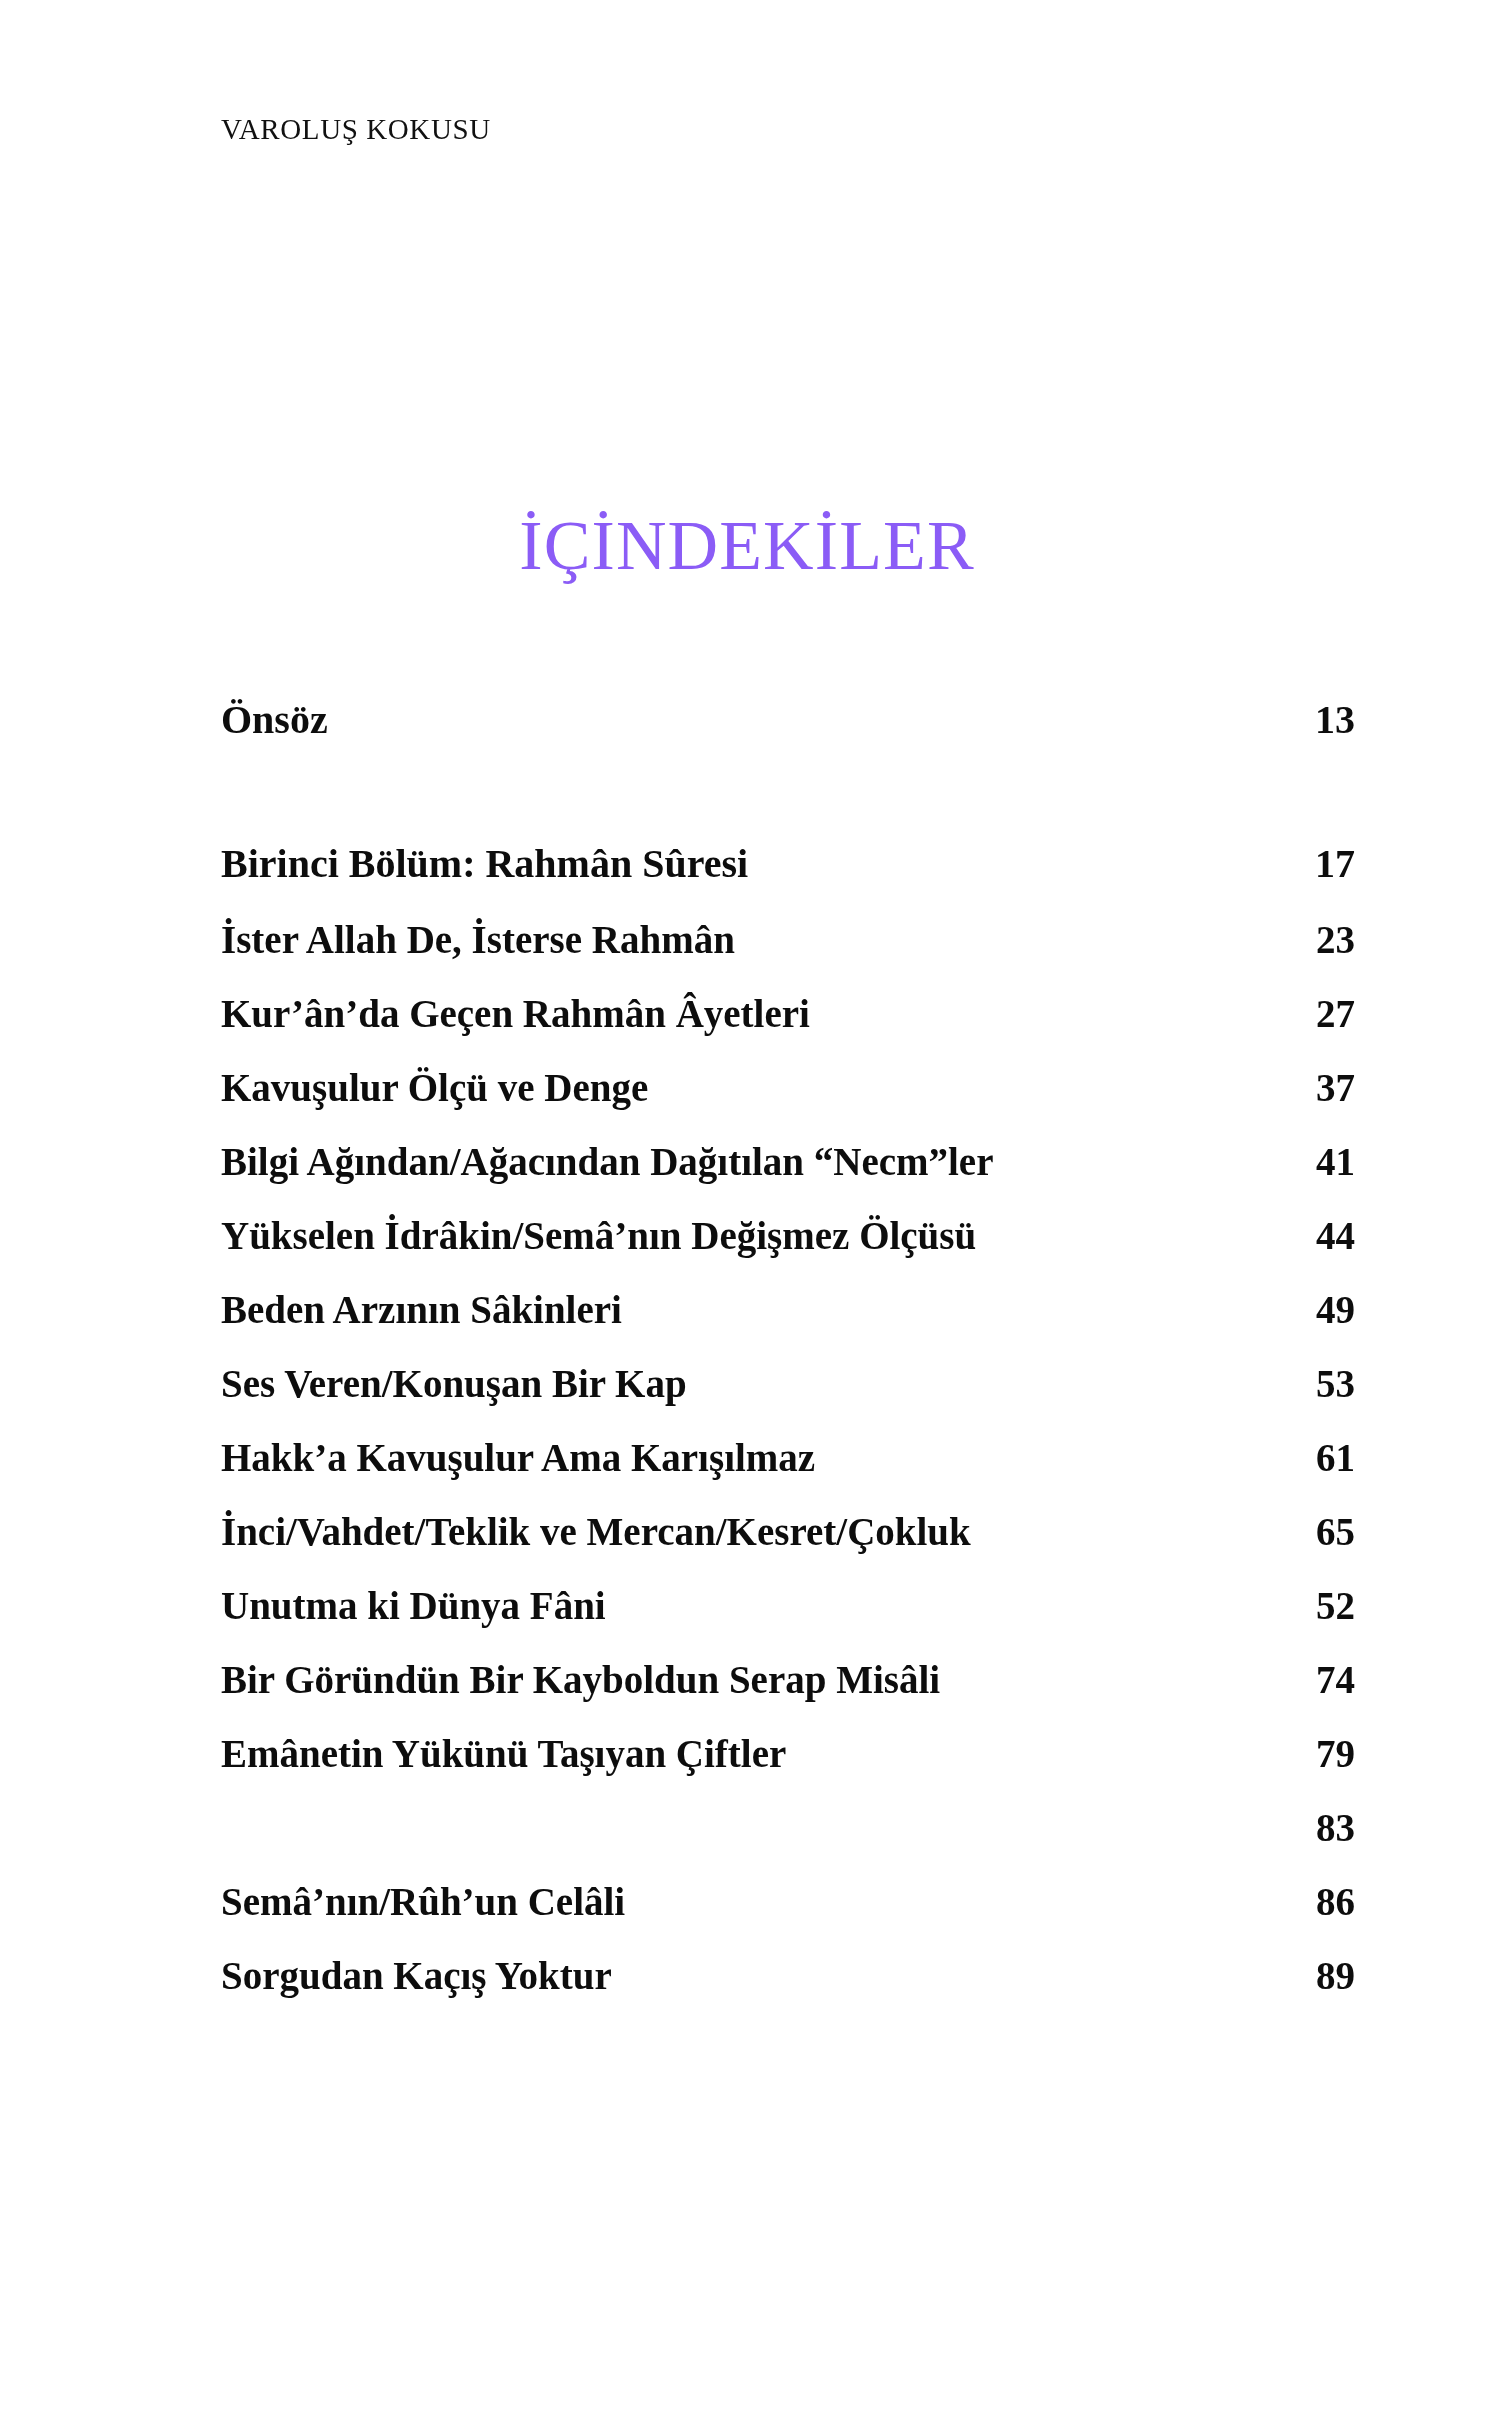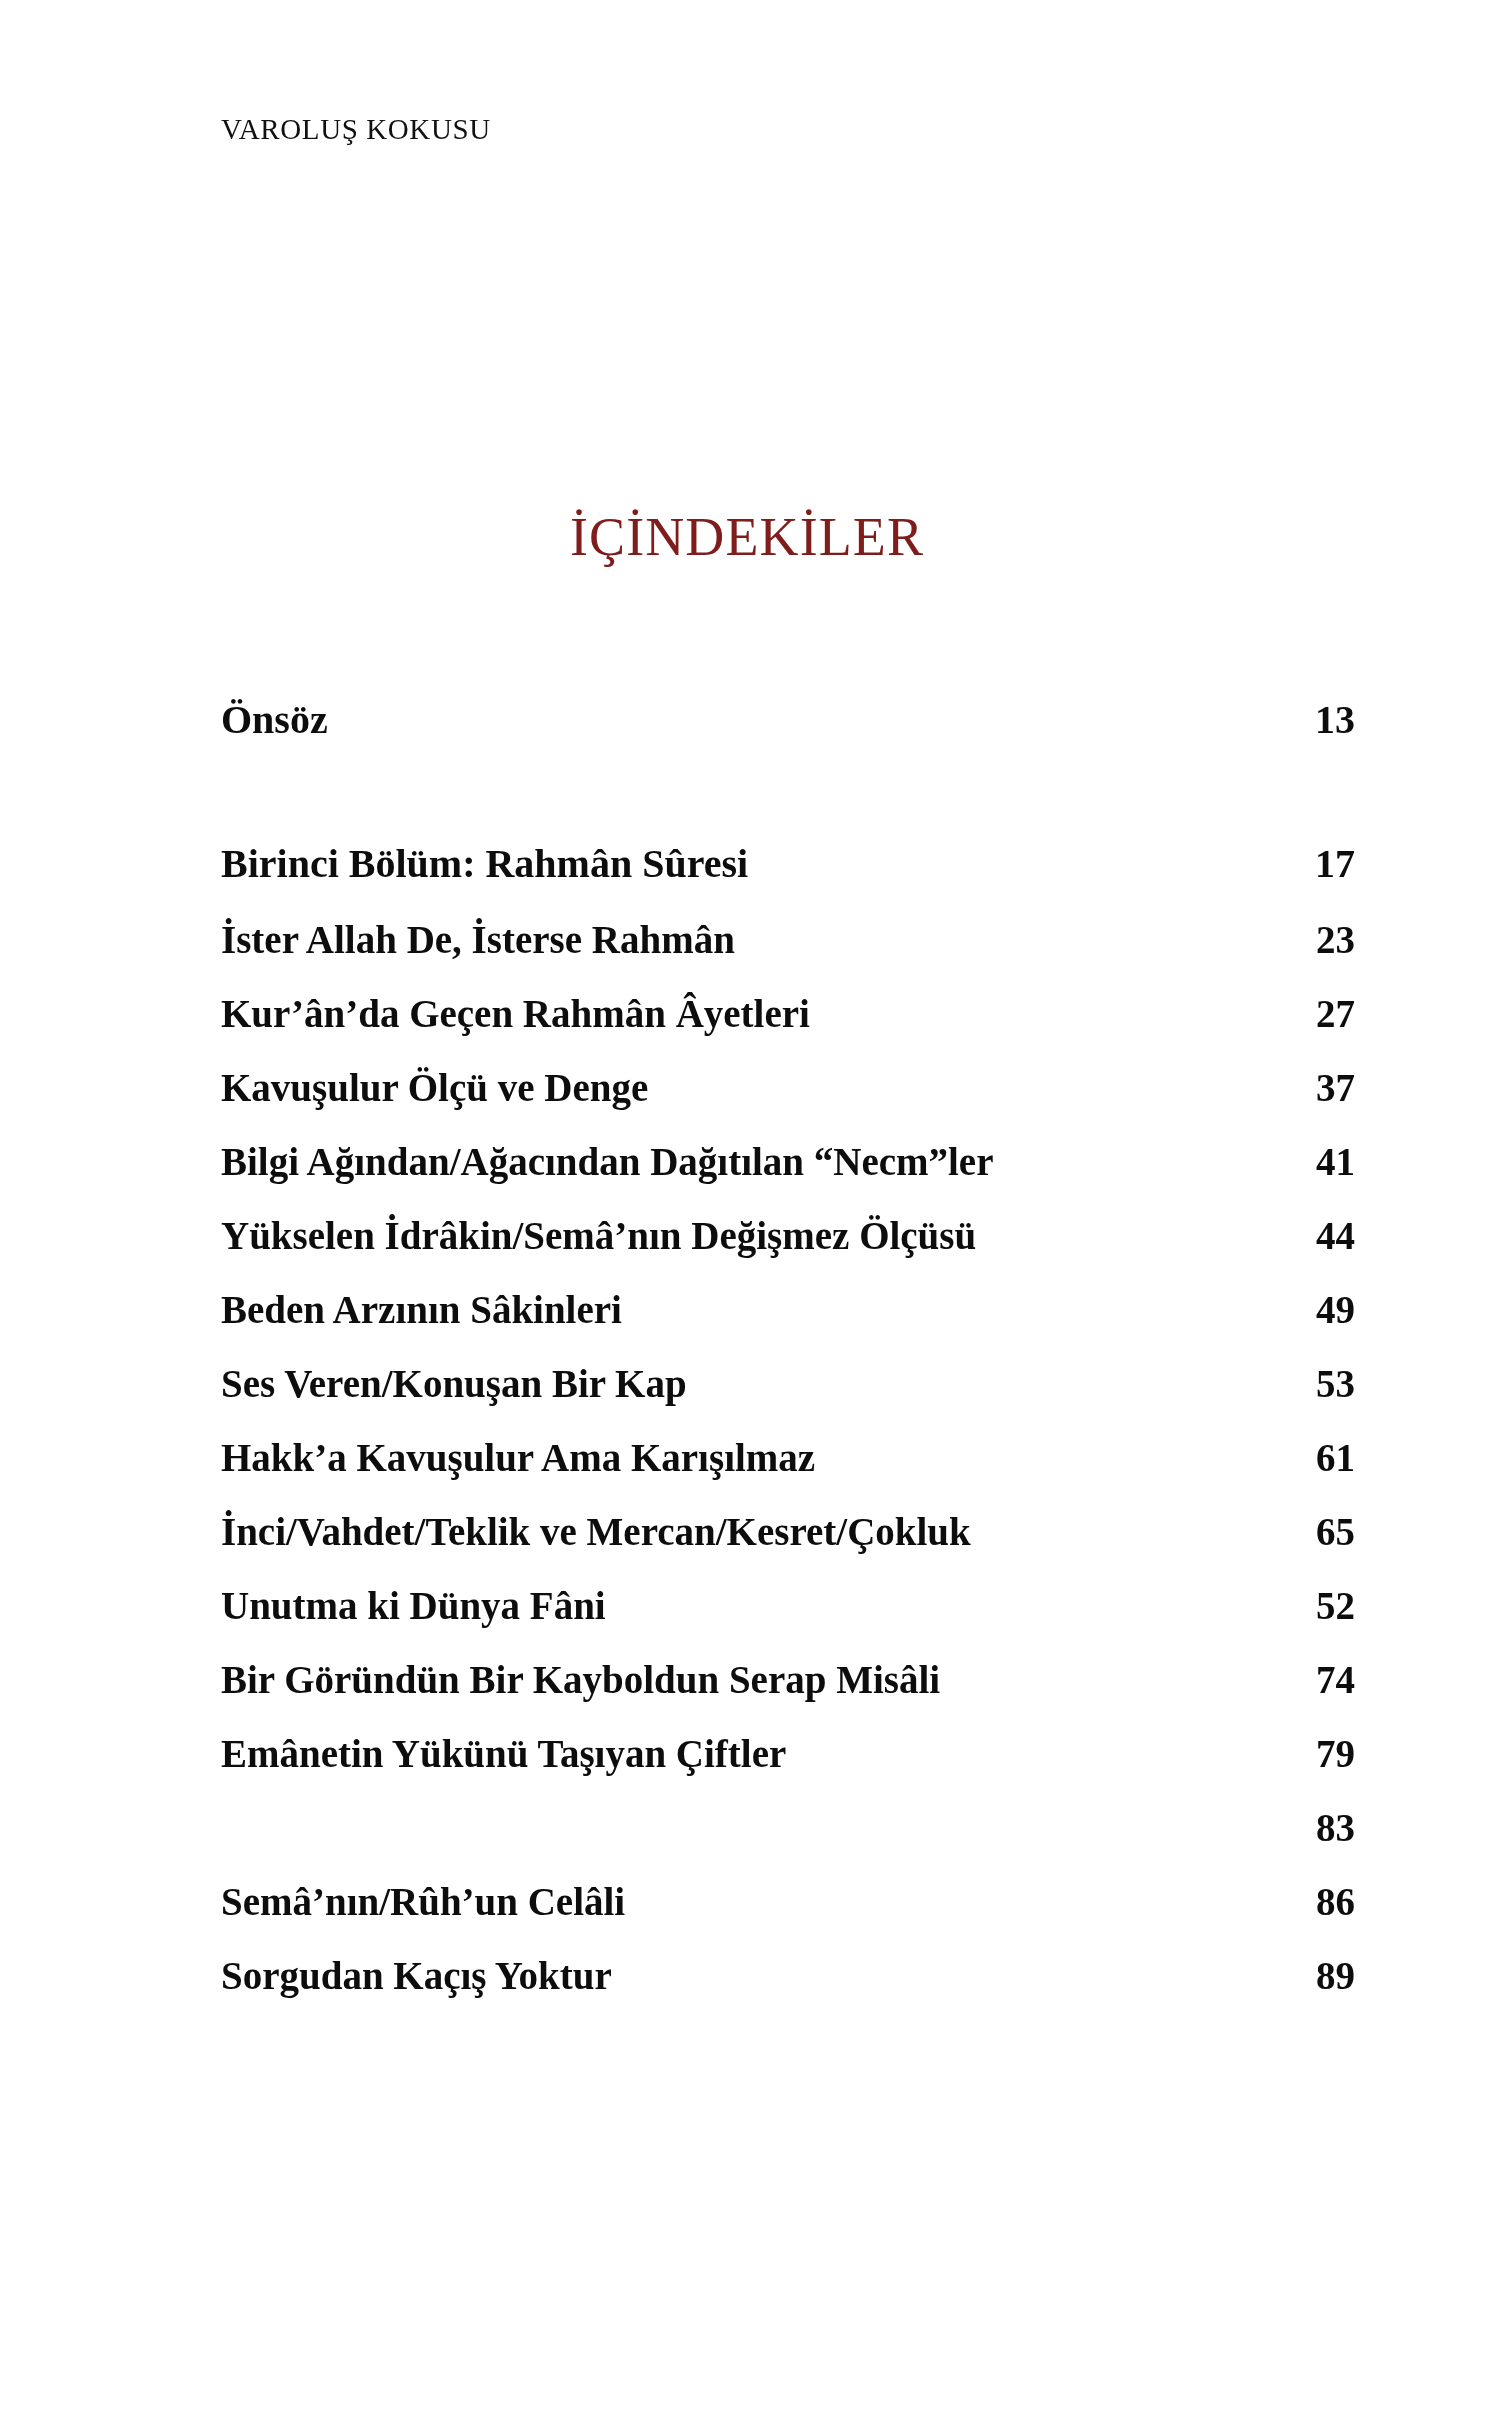--- a/index.html
+++ b/index.html
@@ -36,24 +36,24 @@
     color: #111111;
   }
 
   
   .toc-title {
     position: absolute;
     left: 0;
     right: 0;
     top: 506px;
     text-align: center;
-    font-size: 54px;
+    font-size: 70px;
     letter-spacing: 1.1px;
     line-height: 1.15;
-    color: #7f1d1d;
+    color: #8b5cf6;
   }
 
   
   .toc-list {
     position: absolute;
     left: 221px;
     top: 683px;
     width: 1134px;
   }
 

